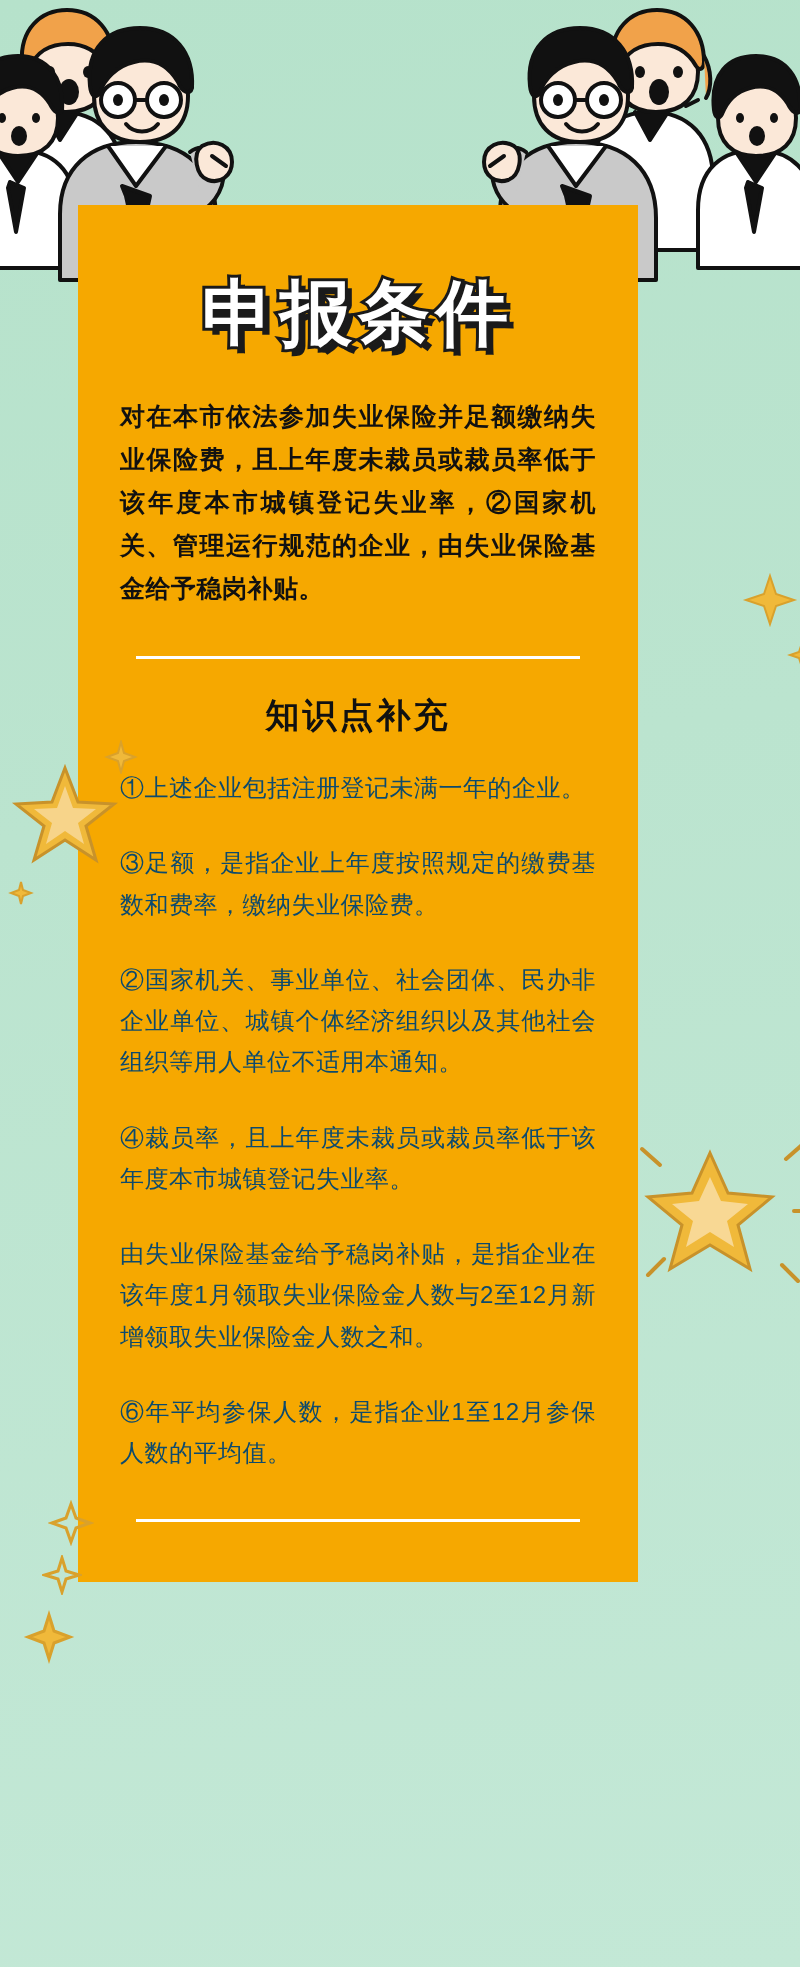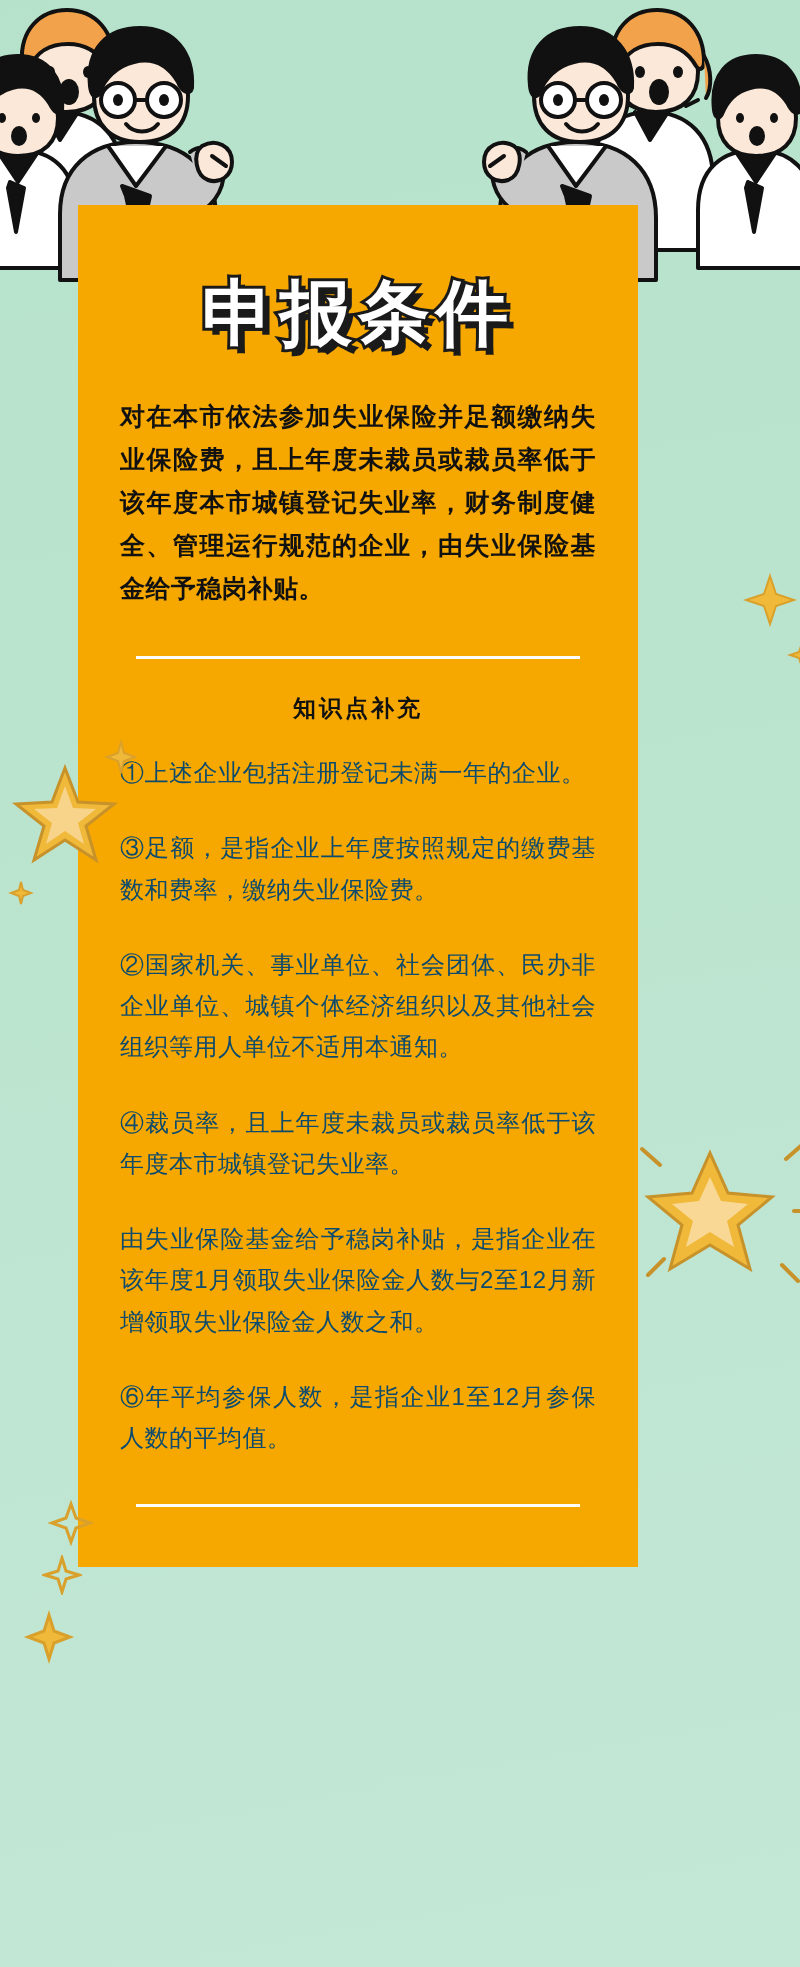--- a/index.html
+++ b/index.html
@@ -80,21 +80,21 @@
   }
 
   .divider {
     height: 3px;
     background: #ffffff;
     margin: 46px 58px 0 58px;
   }
 
   .section-title {
     text-align: center;
-    font-size: 23px;
+    font-size: 34px;
     font-weight: bold;
     color: #111111;
     letter-spacing: 3px;
     margin: 34px 0 28px 0;
   }
 
   .points {
     margin: 0 42px;
   }
   .point {
@@ -229,21 +229,21 @@
       </svg>
     </div>
   </div>
 
   <div class="card">
 
     <div class="title-wrap">
       <div class="title">申报条件</div>
     </div>
 
-    <p class="intro">对在本市依法参加失业保险并足额缴纳失业保险费，且上年度未裁员或裁员率低于该年度本市城镇登记失业率，财务制度健全、管理运行规范的企业，由失业保险基金给予稳岗补贴。</p>
+    <p class="intro">对在本市依法参加失业保险并足额缴纳失业保险费，且上年度未裁员或裁员率低于该年度本市城镇登记失业率，②国家机关、管理运行规范的企业，由失业保险基金给予稳岗补贴。</p>
 
     <div class="divider"></div>
 
     <h2 class="section-title">知识点补充</h2>
 
     <div class="points">
       <p class="point">①上述企业包括注册登记未满一年的企业。</p>
       <p class="point">③足额，是指企业上年度按照规定的缴费基数和费率，缴纳失业保险费。</p>
       <p class="point">②国家机关、事业单位、社会团体、民办非企业单位、城镇个体经济组织以及其他社会组织等用人单位不适用本通知。</p>
       <p class="point">④裁员率，且上年度未裁员或裁员率低于该年度本市城镇登记失业率。</p>

